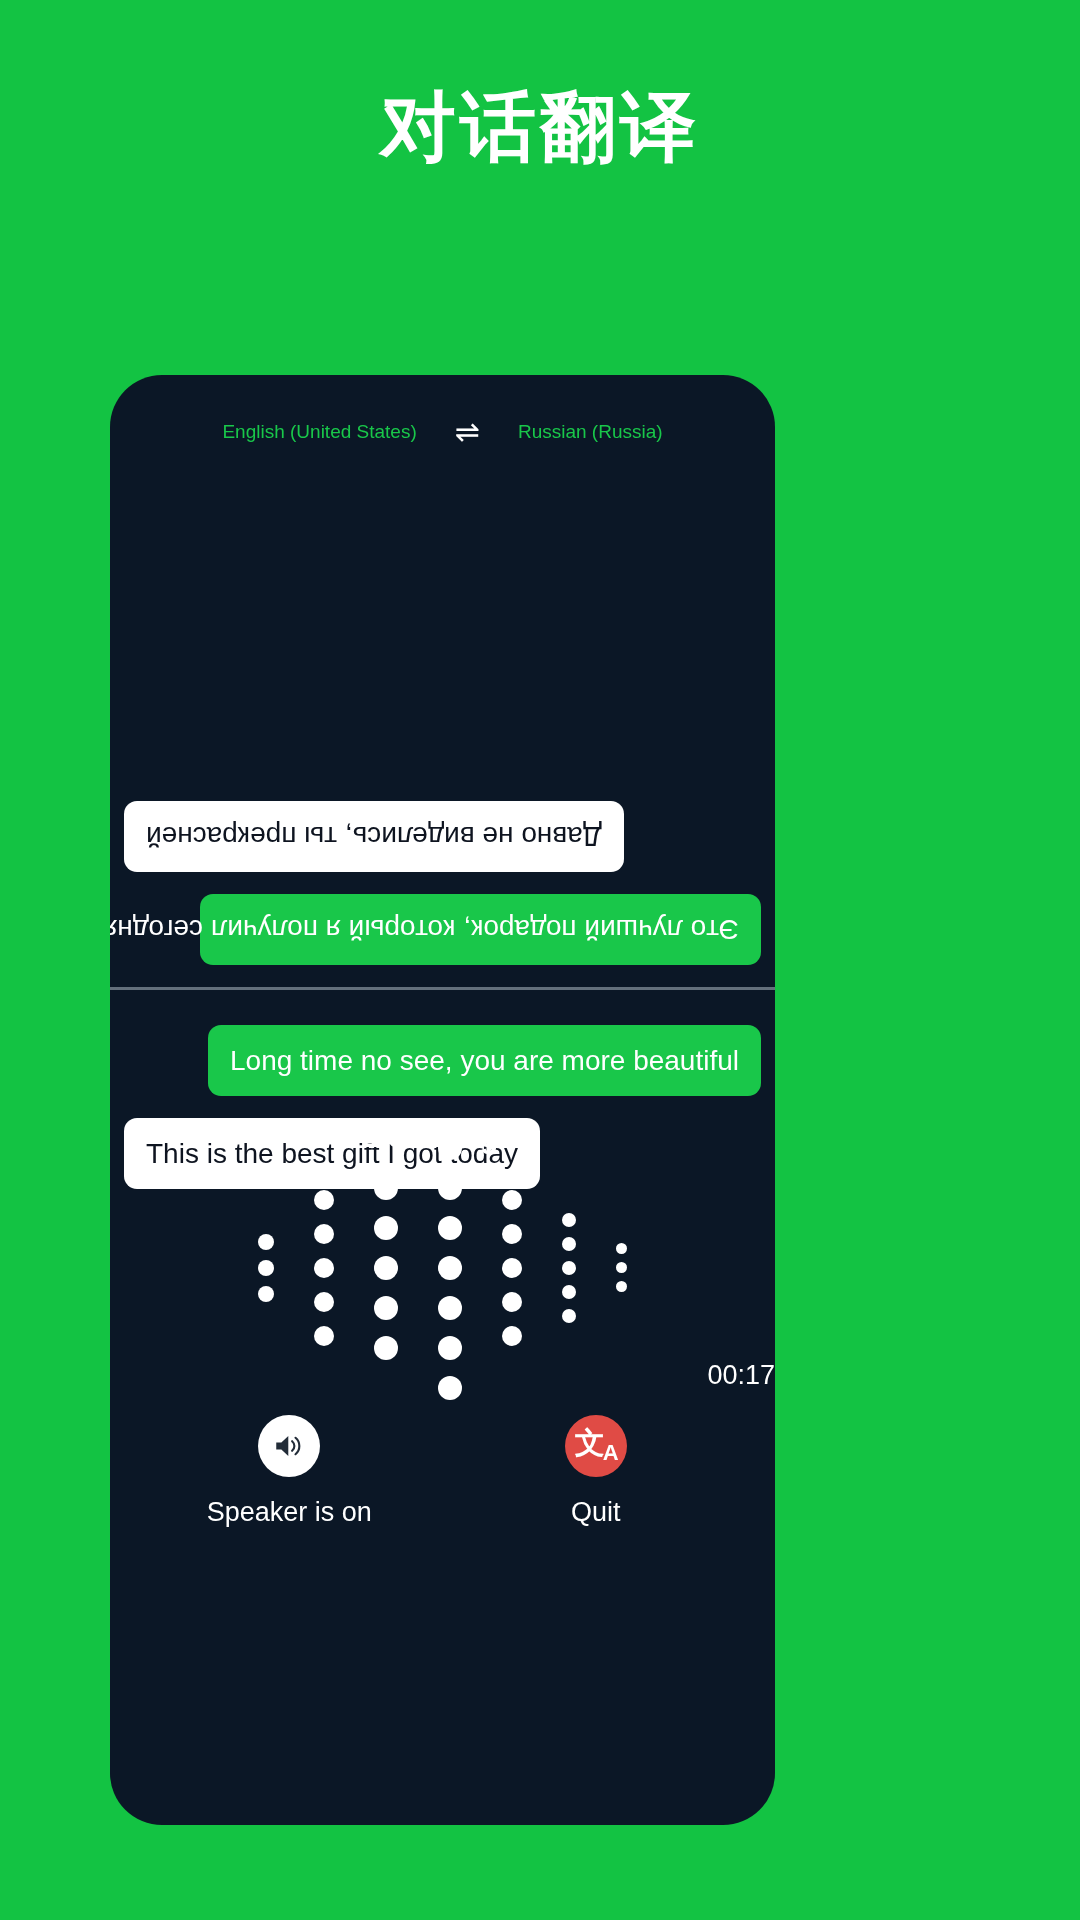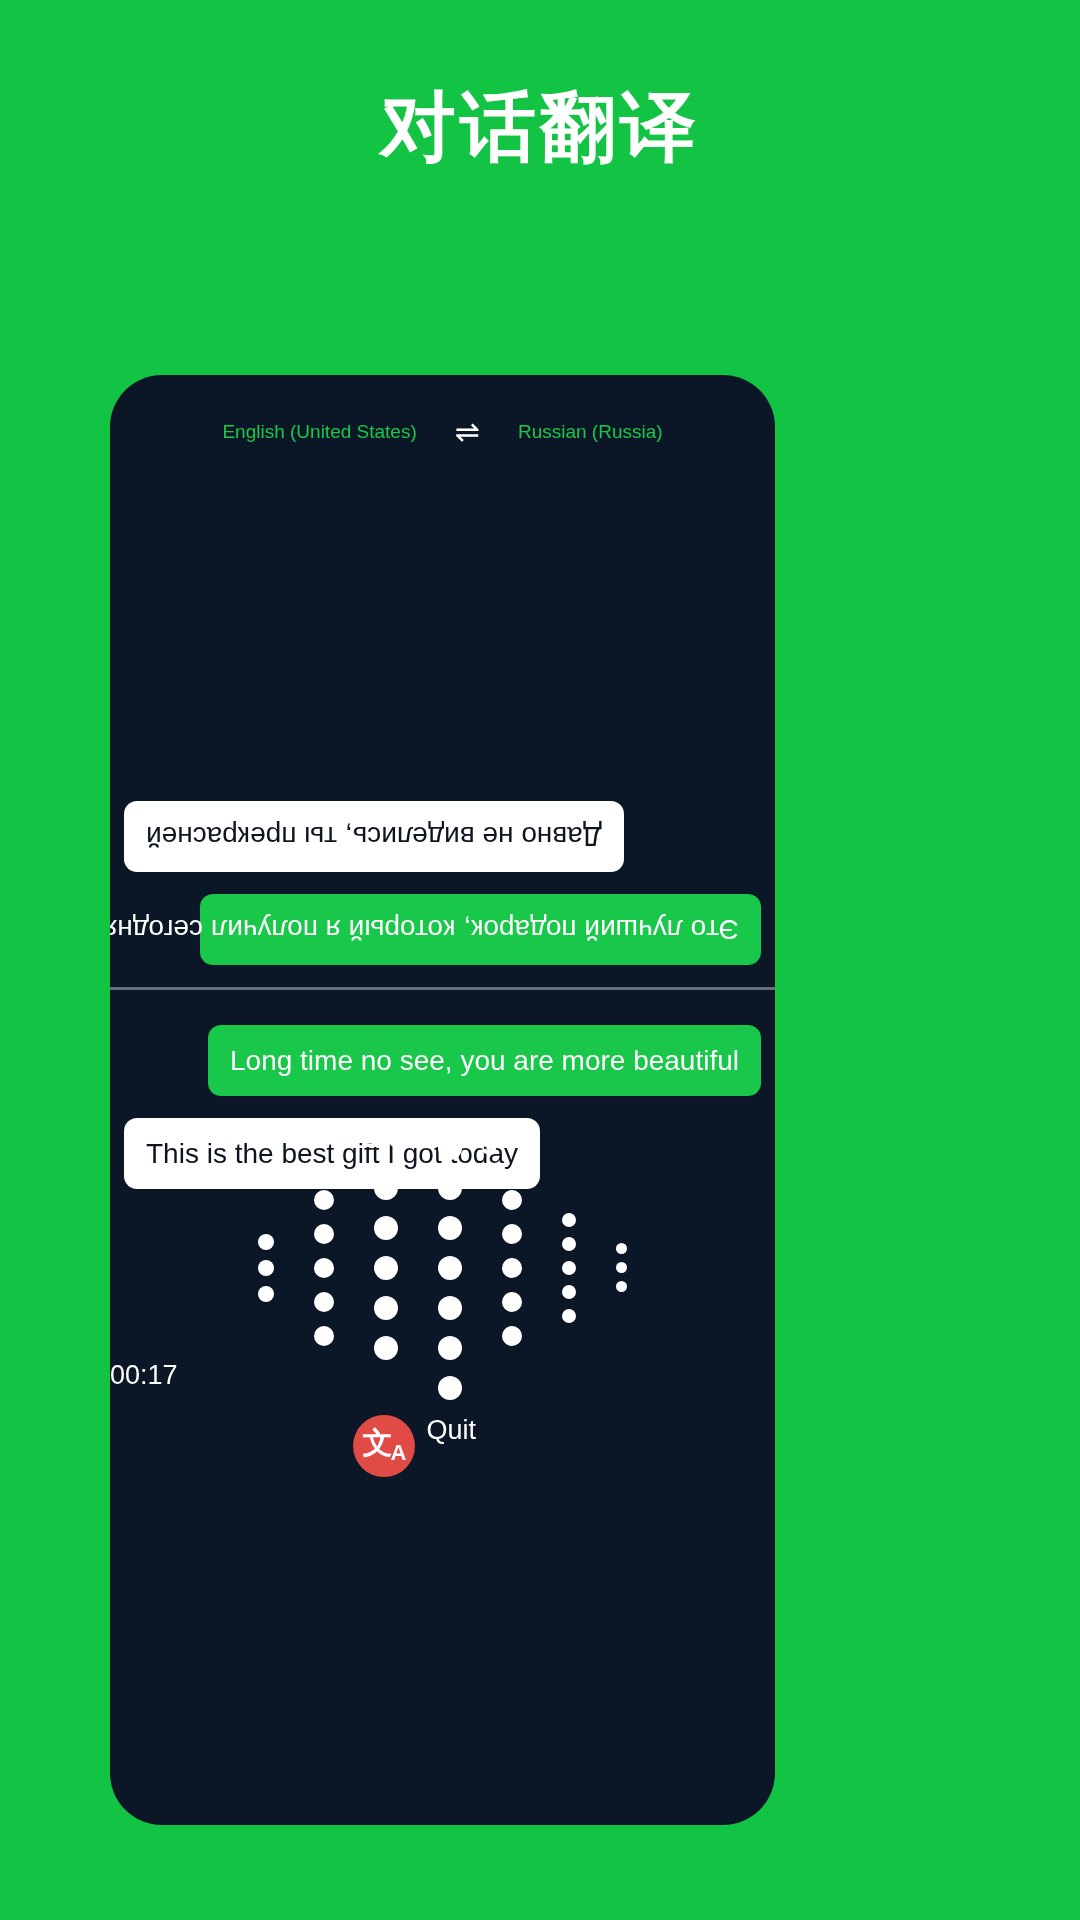--- a/index.html
+++ b/index.html
@@ -133,39 +133,40 @@
     align-items:center;
     justify-content:center;
   }
   .dot { background:#ffffff; border-radius:50%; }
 
   
   .timer {
     position:absolute;
     left:0; top:985px;
     width:665px;
-    text-align:left;
+    text-align:right;
     color:#ffffff;
     font-size:27px;
   }
 
   
   .controls {
     position:absolute;
     left:0; top:1040px;
     width:665px;
     display:flex;
     align-items:flex-start;
     justify-content:space-around;
     padding:0 26px;
   }
   .ctrl {
     display:flex;
-    flex-direction:row;
-    gap:12px;
+    flex-direction:column;
+    align-items:center;
+    gap:20px;
     width:180px;
   }
   .ctrl-circle {
     width:62px; height:62px;
     border-radius:50%;
     display:flex;
     align-items:center;
     justify-content:center;
   }
   .ctrl-circle.light { background:#ffffff; }
@@ -272,20 +273,30 @@
           <div class="dot" style="width: 11px; height: 11px; background: rgb(255, 255, 255); margin: 4px 0px;"></div>
           <div class="dot" style="width: 11px; height: 11px; background: rgb(255, 255, 255); margin: 4px 0px;"></div>
           <div class="dot" style="width: 11px; height: 11px; background: rgb(255, 255, 255); margin: 4px 0px;"></div>
         </div>
       </div>
 
     <div class="timer">00:17</div>
 
     <div class="controls">
 
+      <div class="ctrl">
+        <div class="ctrl-circle light">
+          <svg width="34" height="34" viewBox="0 0 24 24">
+            <path d="M3 9.5v5h3.6L11.5 19V5L6.6 9.5H3z" fill="#222c38"></path>
+            <path d="M14.2 8.6c1 .9 1.6 2.1 1.6 3.4s-.6 2.5-1.6 3.4" stroke="#222c38" stroke-width="1.5" fill="none" stroke-linecap="round"></path>
+            <path d="M16.6 6.2c1.7 1.4 2.7 3.4 2.7 5.8s-1 4.4-2.7 5.8" stroke="#222c38" stroke-width="1.5" fill="none" stroke-linecap="round"></path>
+          </svg>
+        </div>
+        <div class="ctrl-label">Speaker is on</div>
+      </div>
 
       <div class="ctrl">
         <div class="ctrl-circle red">
           <span class="glyph-tr">文<sub style="font-size:22px;">A</sub></span>
         </div>
         <div class="ctrl-label">Quit</div>
       </div>
 
 
     </div>

